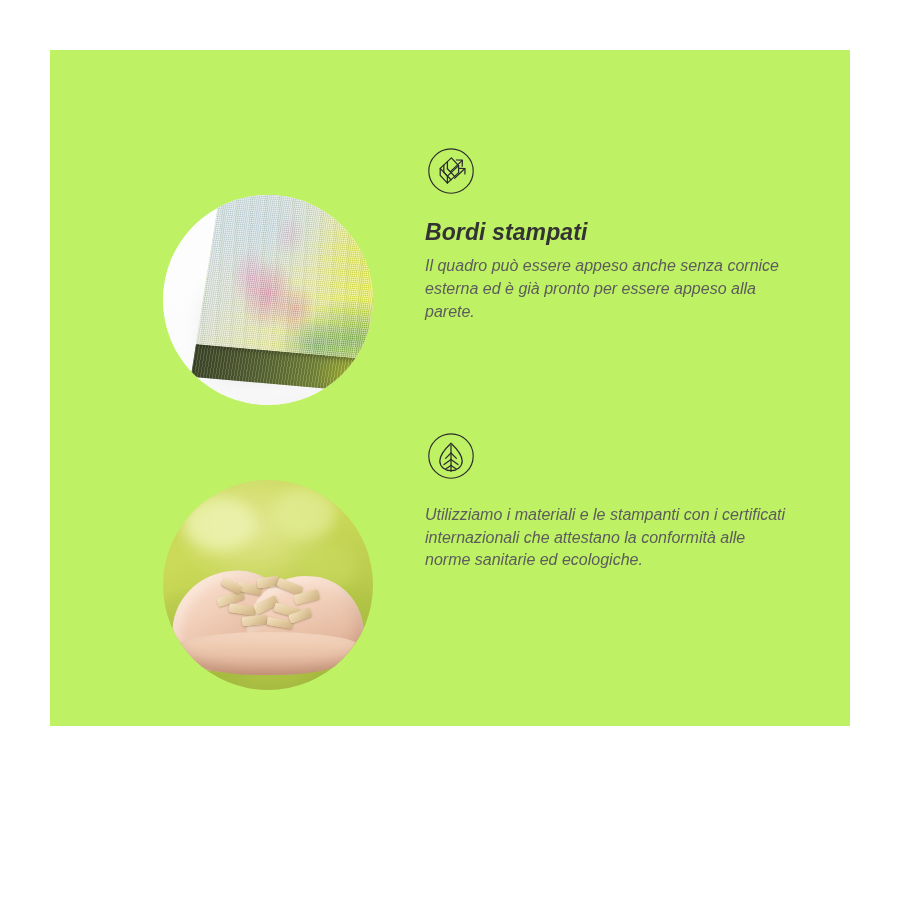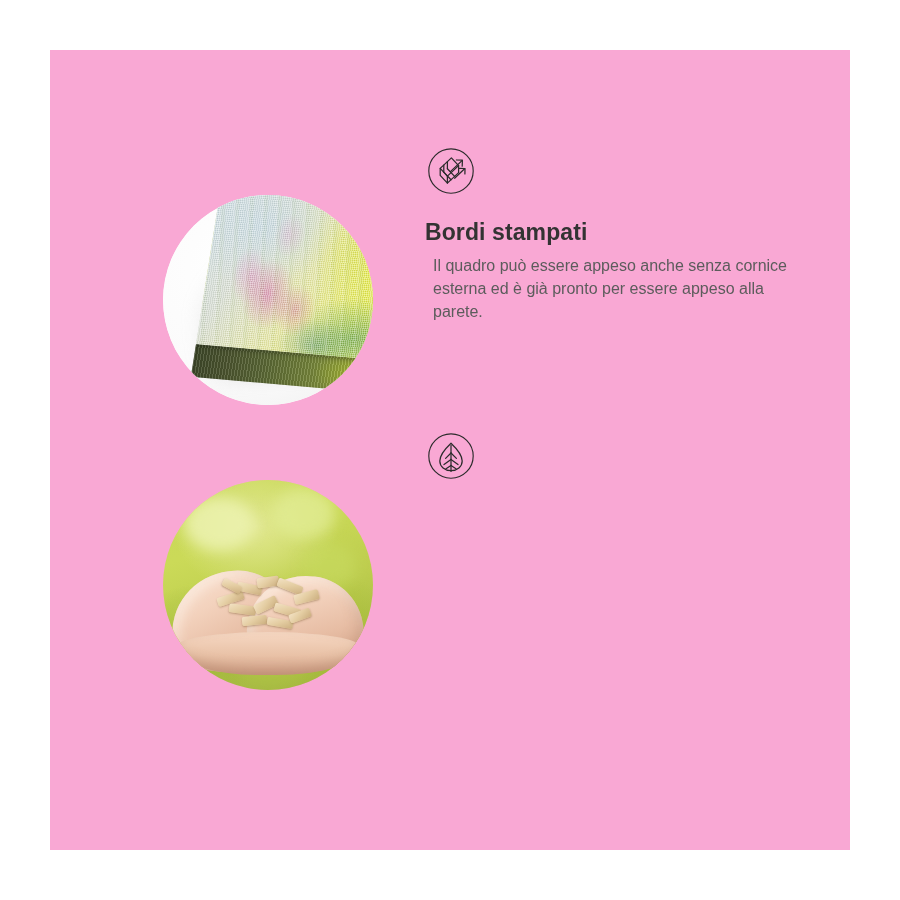--- a/index.html
+++ b/index.html
@@ -21,22 +21,23 @@
     height: 900px;
     background: #ffffff;
   }
 
   
   #panel {
     position: absolute;
     left: 50px;
     top: 50px;
     width: 800px;
-    height: 800px;
-    background: #f9a8d4;
+    height: 676px;
+    background: #bef264;
+    font-style: italic;
   }
 
   
   .feature {
     position: absolute;
     left: 0;
     width: 800px;
   }
   #feature-edges { top: 95px;  height: 260px; }
   #feature-eco   { top: 380px; height: 260px; }
@@ -225,21 +226,21 @@
 
   .feature-title {
     margin: 0 0 10px 0;
     font-size: 23px;
     font-weight: 600;
     color: #333333;
     letter-spacing: .1px;
     line-height: 1.15;
   }
   .feature-desc {
-    margin: 8px;
+    margin: 0;
     font-size: 16px;
     font-weight: 400;
     color: #5c5c5c;
     line-height: 1.42;
     max-width: 362px;
   }
 </style>
 </head>
 <body>
 
@@ -330,17 +331,18 @@
             <path d="M26 15.4 L26 41.4"></path>
 
             <path d="M26 23.0 L20.6 28.4"></path>
             <path d="M26 23.0 L31.4 28.4"></path>
             <path d="M26 29.4 L19.0 34.6"></path>
             <path d="M26 29.4 L33.0 34.6"></path>
             <path d="M26 35.4 L21.0 38.8"></path>
             <path d="M26 35.4 L31.0 38.8"></path>
           </svg>
         </div>
+        <p class="feature-desc">Utilizziamo i materiali e le stampanti con i certificati internazionali che attestano la conformità alle norme sanitarie ed ecologiche.</p>
       </div>
     </div>
 
   </div>
 </div>
 
 </body></html>

